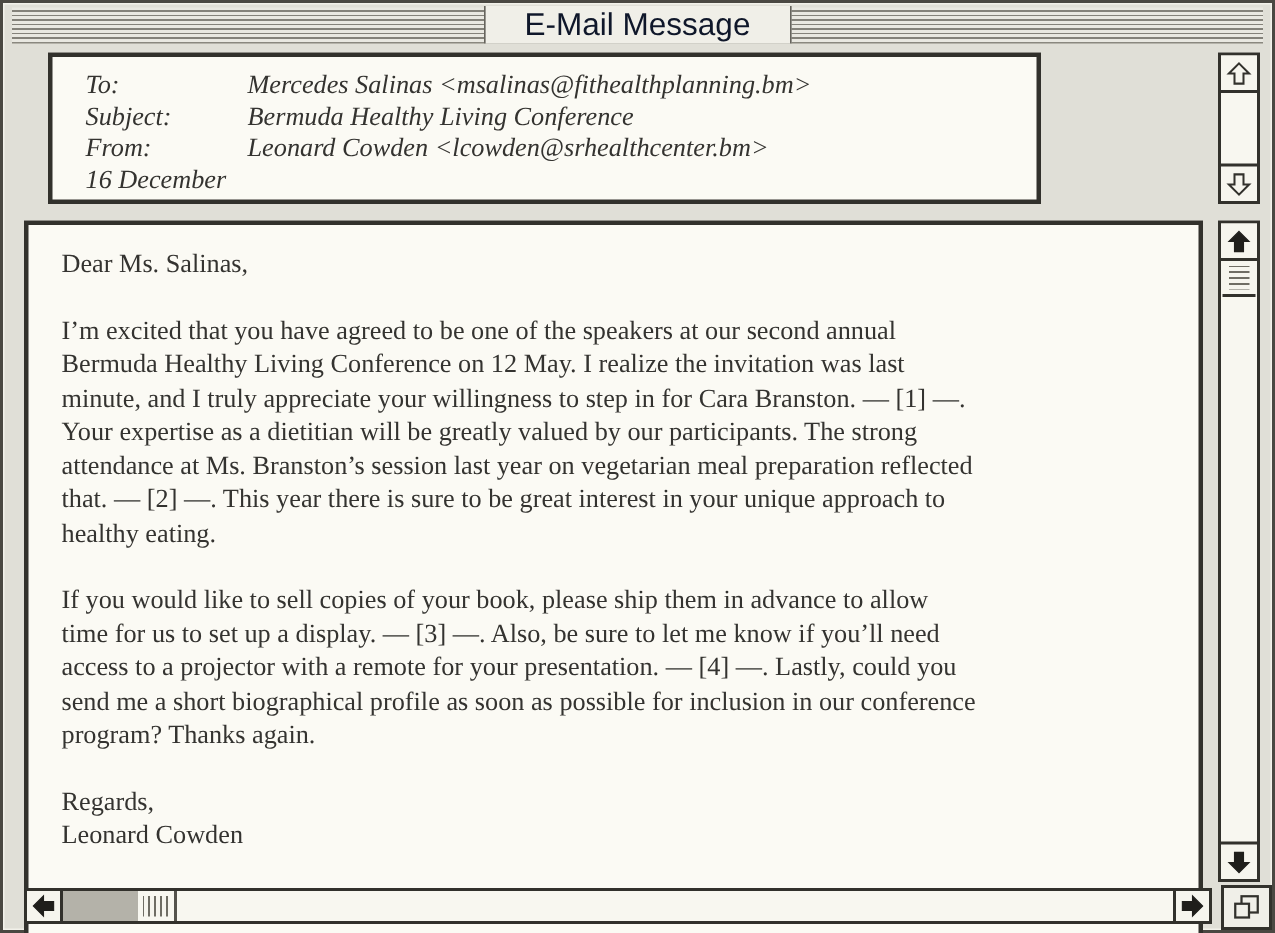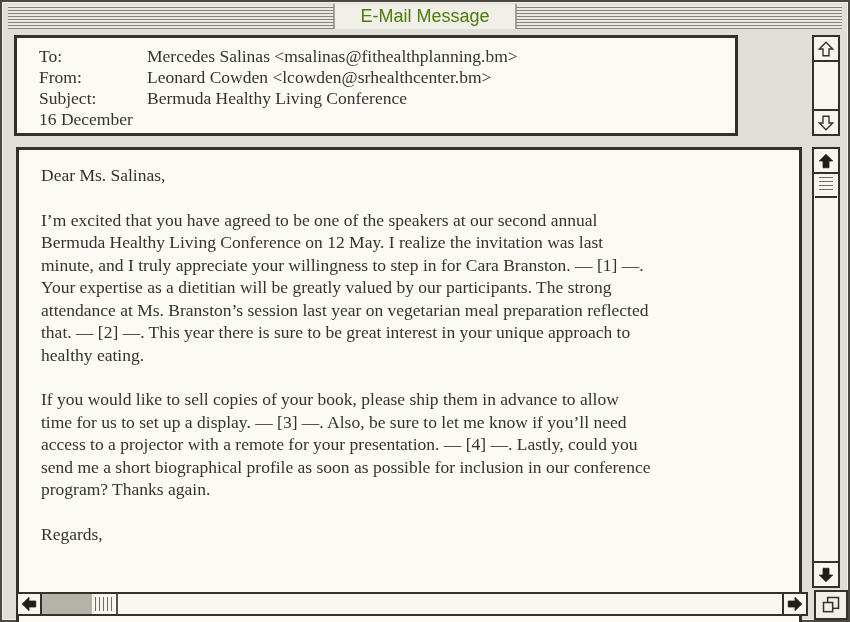--- a/index.html
+++ b/index.html
@@ -23,29 +23,29 @@
     );
     border-bottom: 1px solid #8a887f;
   }
   .title-plaque {
     position: absolute; left: 50%; top: -1px; transform: translateX(-50%);
     height: 25px; padding: 0 26px;
     background: #f0efe8;
     border-left: 1px solid #5b5952; border-right: 1px solid #5b5952;
     display: flex; align-items: center;
     font-family: "Liberation Sans", sans-serif;
-    font-size: 18px; color: #4d7c0f; white-space: nowrap;
+    font-size: 21px; color: #0f172a; white-space: nowrap;
   }
 
   
   .panel {
     position: absolute; background: #fbfaf4;
     border: 3px solid #32312c;
   }
-  .header-panel { left: 12px; top: 33px;  width: 724px; height: 101px; }
+  .header-panel { left: 30px; top: 33px;  width: 662px; height: 101px; font-style: italic; }
   .body-panel   { left: 14px; top: 145px; width: 786px; height: 546px; }
 
   .header-fields { padding: 8px 0 0 22px; font-size: 17.5px; line-height: 21px; }
   .hrow { display: flex; }
   .hlabel { width: 108px; flex: 0 0 108px; }
   .hvalue { white-space: nowrap; }
 
   .body-text { padding: 14px 24px 0 22px; font-size: 17.5px; line-height: 22.5px; }
   .para { white-space: pre-line; margin-bottom: 22px; }
   .salutation { margin-bottom: 22px; }
@@ -123,26 +123,26 @@
     <div class="title-plaque">E-Mail Message</div>
   </div>
 
   <div class="panel header-panel">
     <div class="header-fields">
       <div class="hrow">
         <span class="hlabel">To:</span>
         <span class="hvalue">Mercedes Salinas &lt;msalinas@fithealthplanning.bm&gt;</span>
       </div>
       <div class="hrow">
+        <span class="hlabel">Subject:</span>
+        <span class="hvalue">Bermuda Healthy Living Conference</span>
+      </div>
+      <div class="hrow">
         <span class="hlabel">From:</span>
         <span class="hvalue">Leonard Cowden &lt;lcowden@srhealthcenter.bm&gt;</span>
-      </div>
-      <div class="hrow">
-        <span class="hlabel">Subject:</span>
-        <span class="hvalue">Bermuda Healthy Living Conference</span>
       </div>
       <div class="hrow">
         <span class="hvalue">16 December</span>
       </div>
     </div>
   </div>
 
   <div class="vsb vsb-header">
     <div class="sb-btn top">
       <span class="icon">
@@ -170,20 +170,21 @@
 Your expertise as a dietitian will be greatly valued by our participants. The strong
 attendance at Ms. Branston’s session last year on vegetarian meal preparation reflected
 that. — [2] —. This year there is sure to be great interest in your unique approach to
 healthy eating.</div>
       <div class="para">If you would like to sell copies of your book, please ship them in advance to allow
 time for us to set up a display. — [3] —. Also, be sure to let me know if you’ll need
 access to a projector with a remote for your presentation. — [4] —. Lastly, could you
 send me a short biographical profile as soon as possible for inclusion in our conference
 program? Thanks again.</div>
       <div class="closing">Regards,</div>
+      <div class="signature">Leonard Cowden</div>
     </div>
   </div>
 
   <div class="vsb vsb-body">
     <div class="sb-btn top">
       <span class="icon">
         <svg width="18" height="18" viewBox="0 0 24 24">
             <path d="M12 3 L21 12 H16 V21 H8 V12 H3 Z" fill="#1f1e1b" stroke="#1f1e1b" stroke-width="1"></path>
           </svg>
       </span>

